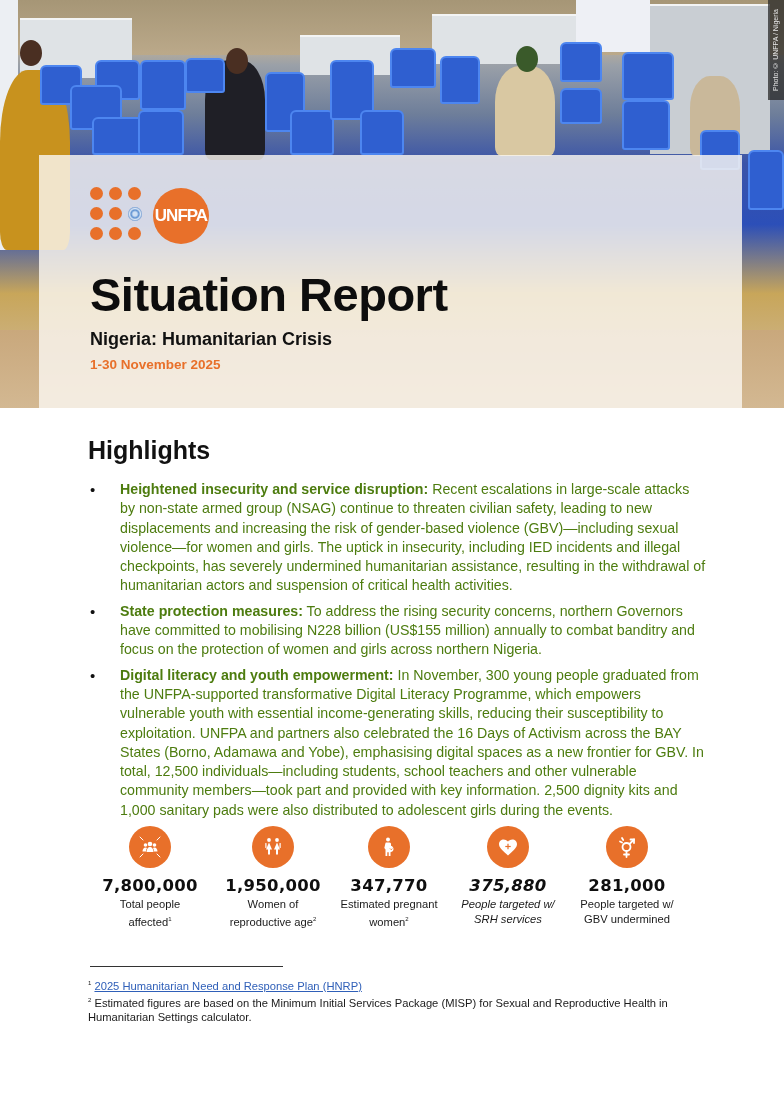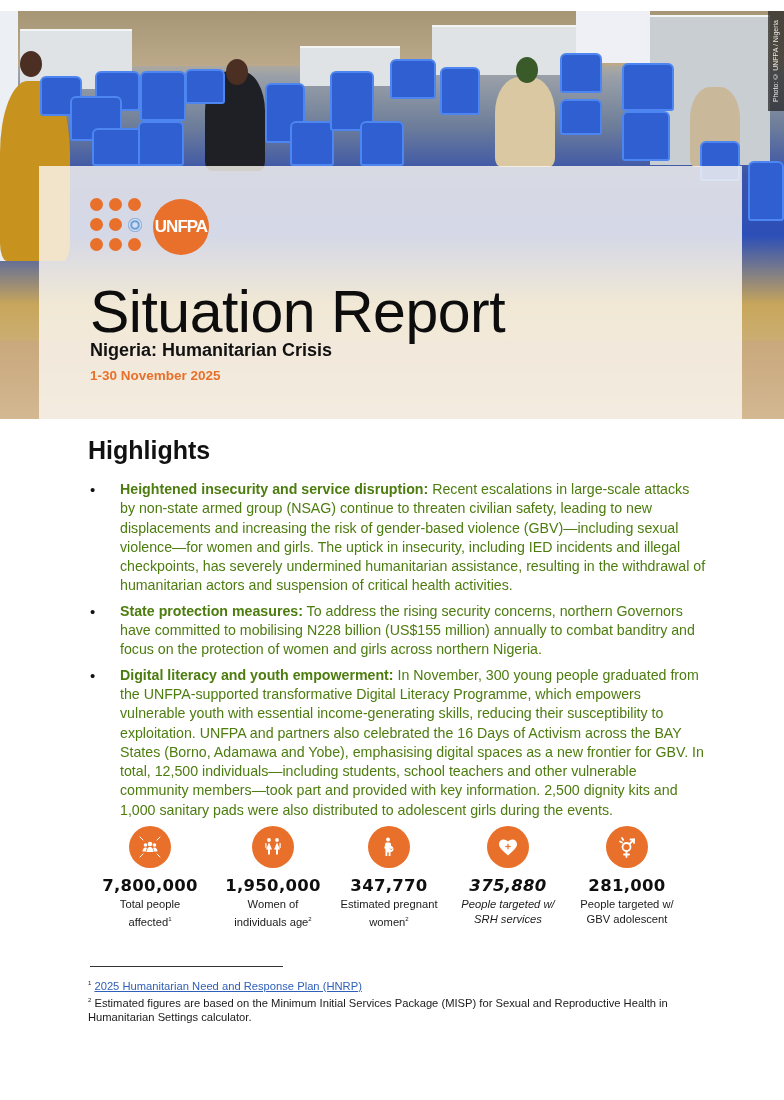--- a/index.html
+++ b/index.html
@@ -1,21 +1,21 @@
 <!DOCTYPE html>
 <html><head>
 <meta charset="utf-8">
 <style>
   * { box-sizing: border-box; margin: 0; padding: 0; }
   html, body { width: 784px; height: 1100px; background: #ffffff; overflow: hidden; }
   body { font-family: "Liberation Sans", sans-serif; color: #1a1a1a; position: relative; }
 
   
   .hero {
-    position: absolute; left: 0; top: 11px; width: 784px; height: 408px; overflow: hidden;
+    position: absolute; left: 0; top: 0; width: 784px; height: 408px; overflow: hidden;
     background:
       linear-gradient(180deg, #b9a88a 0%, #c7b494 10%, #9aa0a8 16%, #6e7e9a 28%, #3a54a8 40%, #2c4fb8 55%, #c8a65a 72%, #cdb488 88%, #c9ae86 100%);
   }
   .hero .hill { position: absolute; left: 0; top: 0; width: 784px; height: 55px;
     background: linear-gradient(180deg, #a69676 0%, #bba98a 100%); }
   .hero .tent { position: absolute; background: #dfe3e6; border-top: 2px solid #f3f4f4; }
   .hero .bag { position: absolute; background: #2f5fd0; border: 2px solid #4d86f0; border-radius: 6px 6px 3px 3px; }
   .hero .person { position: absolute; border-radius: 40% 40% 10% 10%; }
   .hero .head { position: absolute; width: 22px; height: 26px; border-radius: 50%; background: #4a2f22; }
   .hero .banner { position: absolute; left: 176px; top: 0; width: 74px; height: 52px; background: #eef0f5; }
@@ -38,21 +38,21 @@
   .logo { position: absolute; left: 51px; top: 32px; height: 56px; width: 130px; }
   .logo .dots { position: absolute; left: 0; top: 0; width: 58px; height: 58px; }
   .logo .dot { position: absolute; width: 13px; height: 13px; border-radius: 50%; background: #e8702a; }
   .logo .un { position: absolute; width: 14px; height: 14px; border-radius: 50%;
     background: radial-gradient(circle, #cfe0f4 20%, #5b8fd0 40%, #dbe7f5 55%, #4a7fc4 75%); }
   .logo .circle { position: absolute; left: 63px; top: 1px; width: 56px; height: 56px; border-radius: 50%;
     background: #e8702a; color: #fff; font-weight: bold; font-size: 17px; letter-spacing: -1px;
     display: flex; align-items: center; justify-content: center;
     font-family: "Liberation Sans", sans-serif; font-stretch: condensed; }
 
-  .title { position: absolute; left: 51px; top: 112px; font-size: 59px; font-weight: normal; color: #0d0d0d; letter-spacing: -0.5px; }
+  .title { position: absolute; left: 51px; top: 112px; font-size: 47px; font-weight: bold; color: #0d0d0d; letter-spacing: -0.5px; }
   .subtitle { position: absolute; left: 51px; top: 174px; font-size: 18px; font-weight: bold; color: #111; }
   .date { position: absolute; left: 51px; top: 202px; font-size: 13.5px; font-weight: bold; color: #e8702a; }
 
   
   .h-title { position: absolute; left: 88px; top: 436px; font-size: 25px; font-weight: bold; color: #111; }
   .bullets { position: absolute; left: 88px; top: 480px; width: 620px; list-style: none; }
   .bullets li { position: relative; padding-left: 32px; font-size: 14.2px; line-height: 19.3px; color: #4d7c0f; margin-bottom: 6px; }
   .bullets li::before { content: "\2022"; position: absolute; left: 2px; top: 0; font-size: 15px; color: #111; }
   .bullets li b { font-weight: bold; }
 
@@ -180,21 +180,21 @@
             <circle cx="9" cy="6" r="1.9"></circle>
             <circle cx="17" cy="6" r="1.9"></circle>
             <path d="M9 8.5l-3 7h2v5h2v-5h2z"></path>
             <path d="M17 8.5l-3 7h2v5h2v-5h2z"></path>
             <rect x="5.3" y="9" width="1.2" height="5" rx=".6"></rect>
             <rect x="19.5" y="9" width="1.2" height="5" rx=".6"></rect>
           </g>
         </svg>
     </div>
     <div class="num">1,950,000</div>
-    <div class="lbl"><span>Women of</span><br><span>individuals age</span><sup>2</sup></div>
+    <div class="lbl"><span>Women of</span><br><span>reproductive age</span><sup>2</sup></div>
   </div>
 
   <div class="stat" style="left:234px;">
     <div class="ic">
       <svg viewBox="0 0 26 26">
           <g fill="#fff">
             <circle cx="12" cy="5.5" r="2"></circle>
             <path d="M10 8.5h3.5c1 0 1.5.8 1.5 1.6v1.6c1.8.6 2.5 2 2.5 3.3 0 1.8-1.3 3-3 3.2V22h-1.8v-3.8h-1.4V22H9.5v-6.5L8.3 14l1-4.2c.2-.8.4-1.3.7-1.3z"></path>
           </g>
           <path d="M14 14.5l1.2 1.2 1.2-1.2" stroke="#e8702a" stroke-width=".9" fill="none"></path>
@@ -226,21 +226,21 @@
             <line x1="12.5" y1="17" x2="12.5" y2="23"></line>
             <line x1="10" y1="20.5" x2="15" y2="20.5"></line>
             <line x1="15.5" y1="10" x2="20" y2="5.5"></line>
             <polyline points="16.5,5.5 20,5.5 20,9"></polyline>
             <line x1="8" y1="4" x2="9.2" y2="6"></line>
             <line x1="6" y1="7.5" x2="8" y2="8.5"></line>
           </g>
         </svg>
     </div>
     <div class="num">281,000</div>
-    <div class="lbl"><span>People targeted w/</span><br><span>GBV adolescent</span></div>
+    <div class="lbl"><span>People targeted w/</span><br><span>GBV undermined</span></div>
   </div>
 </div>
 
 <div class="fn-rule"></div>
 <div class="footnotes">
   <div>
     <sup>1</sup>
     <a>2025 Humanitarian Need and Response Plan (HNRP)</a>
   </div>
   <div>

